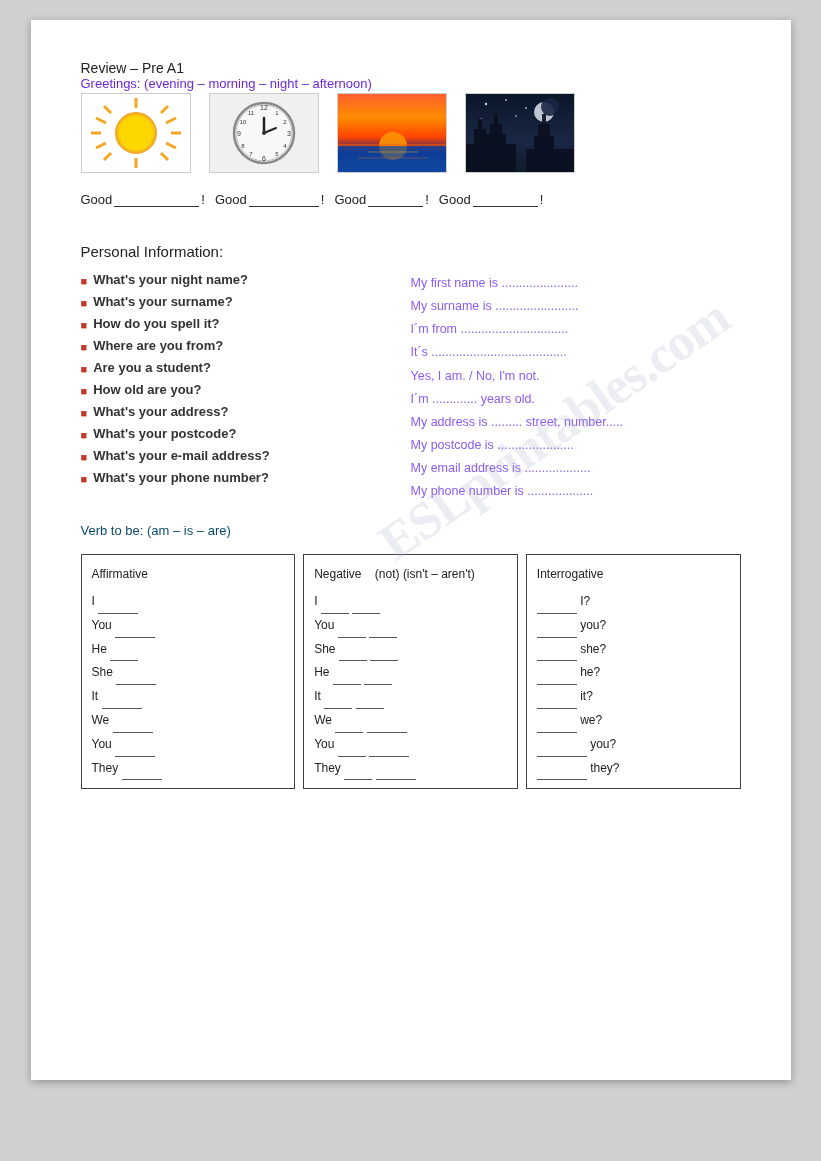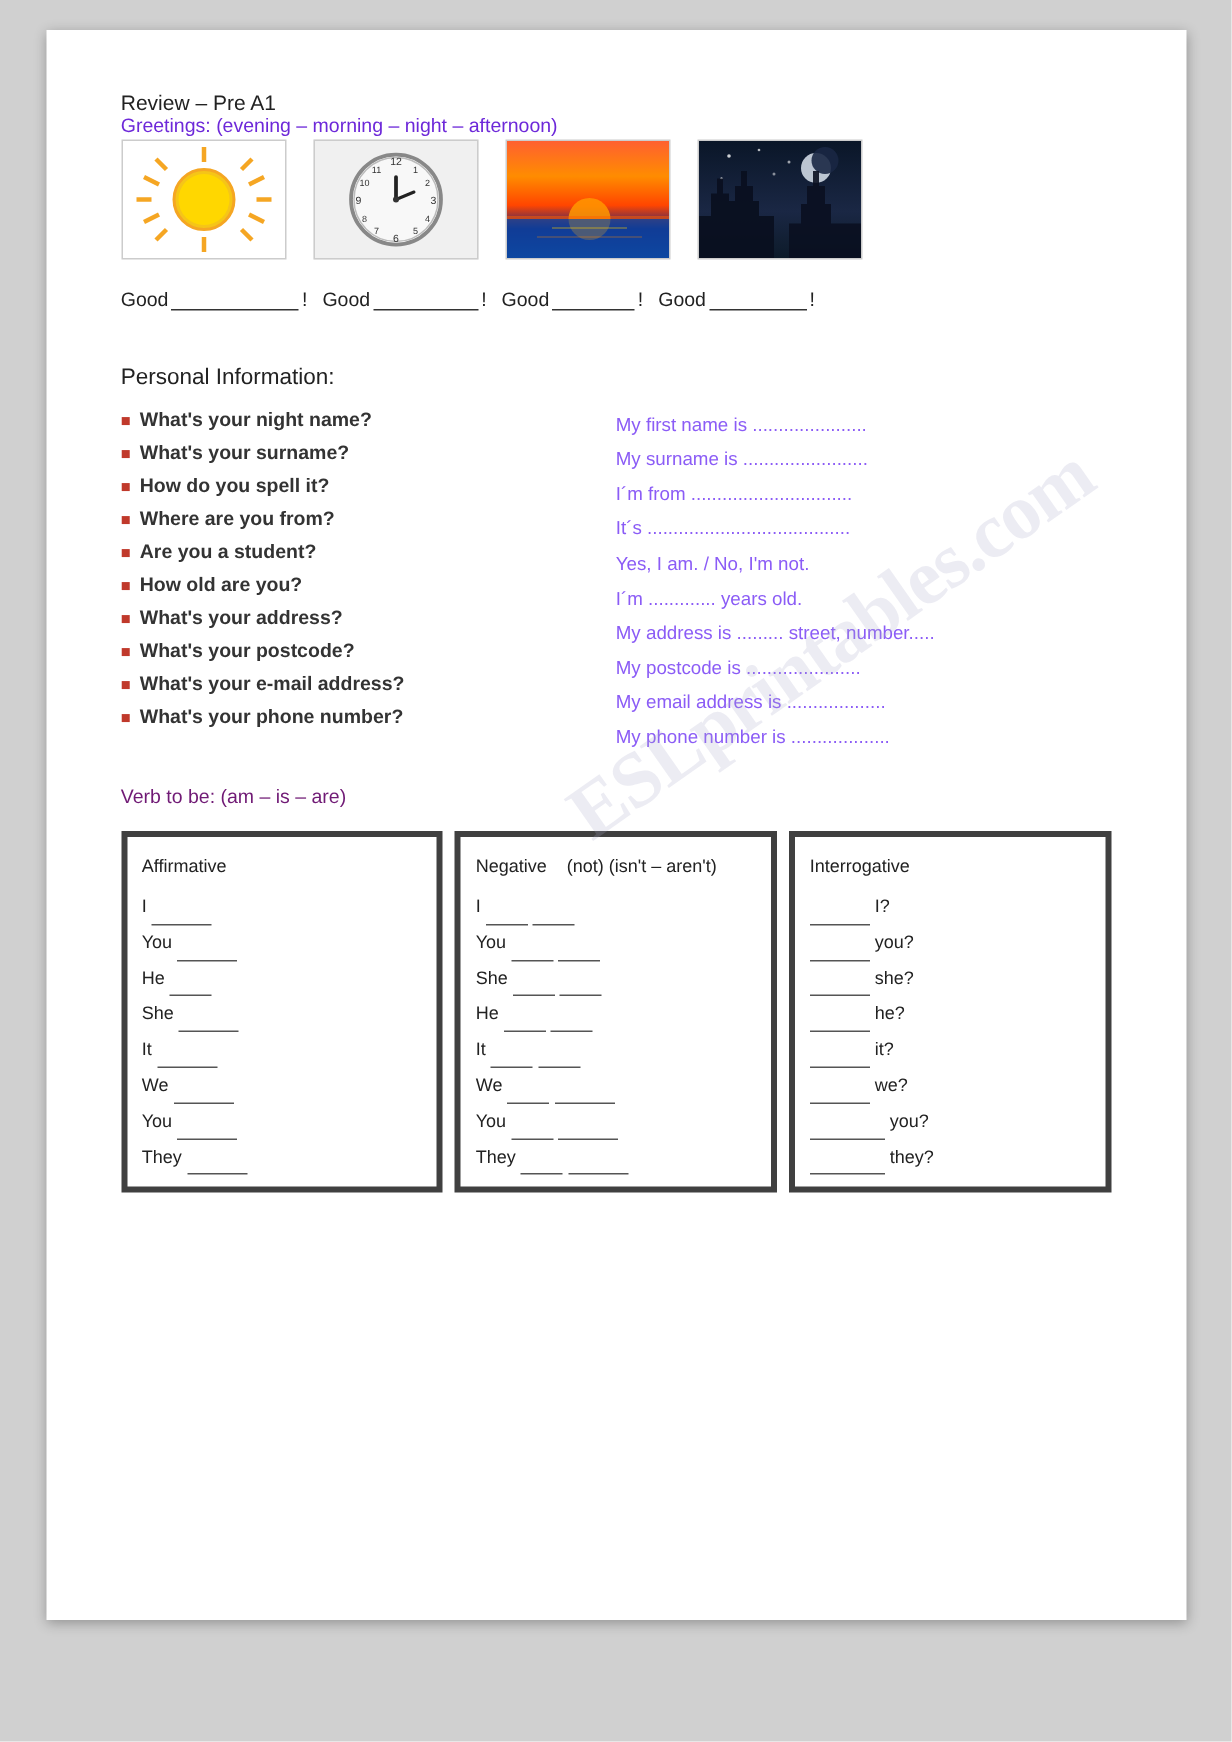--- a/index.html
+++ b/index.html
@@ -105,29 +105,29 @@
     }
     .bullet {
       color: #c0392b;
       margin-right: 6px;
       font-size: 11px;
       margin-top: 3px;
       flex-shrink: 0;
     }
     .verb-label {
       font-size: 13px;
-      color: #701a75;
+      color: #0c4a6e;
       margin-bottom: 14px;
     }
     .verb-tables {
       display: flex;
       gap: 8px;
     }
     .verb-table {
-      border: 4px solid #404040;
+      border: 1px solid #404040;
       padding: 8px 10px;
       font-size: 12px;
       color: #222;
       flex: 1;
       line-height: 1.9;
     }
     .verb-table-header {
       font-size: 12px;
       font-weight: normal;
       margin-bottom: 4px;

